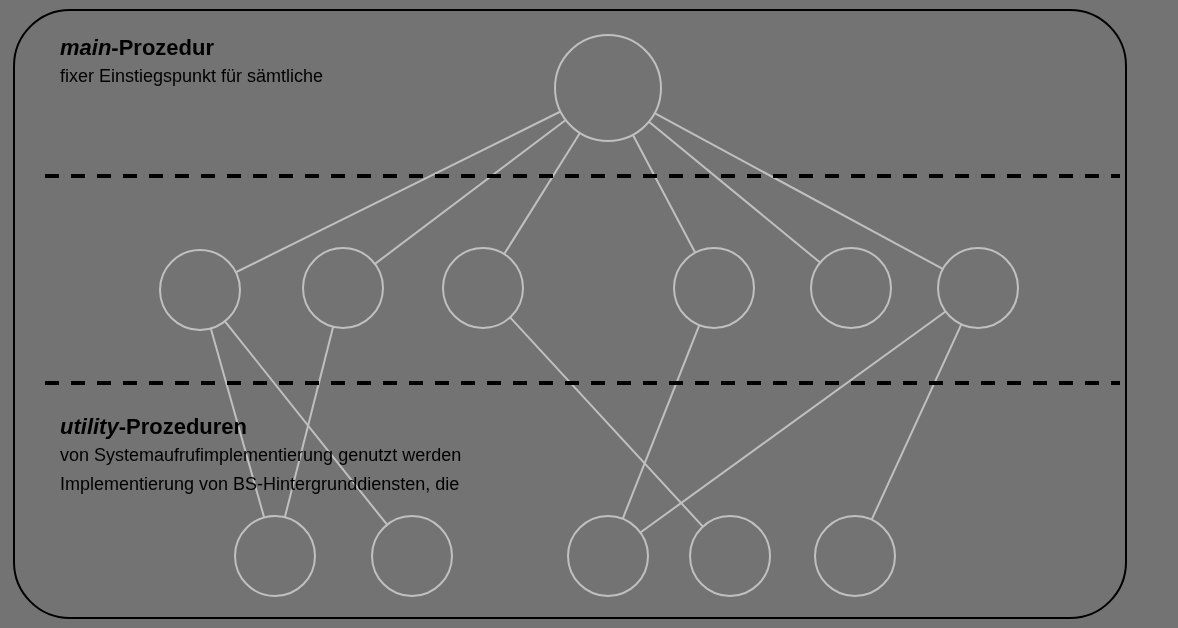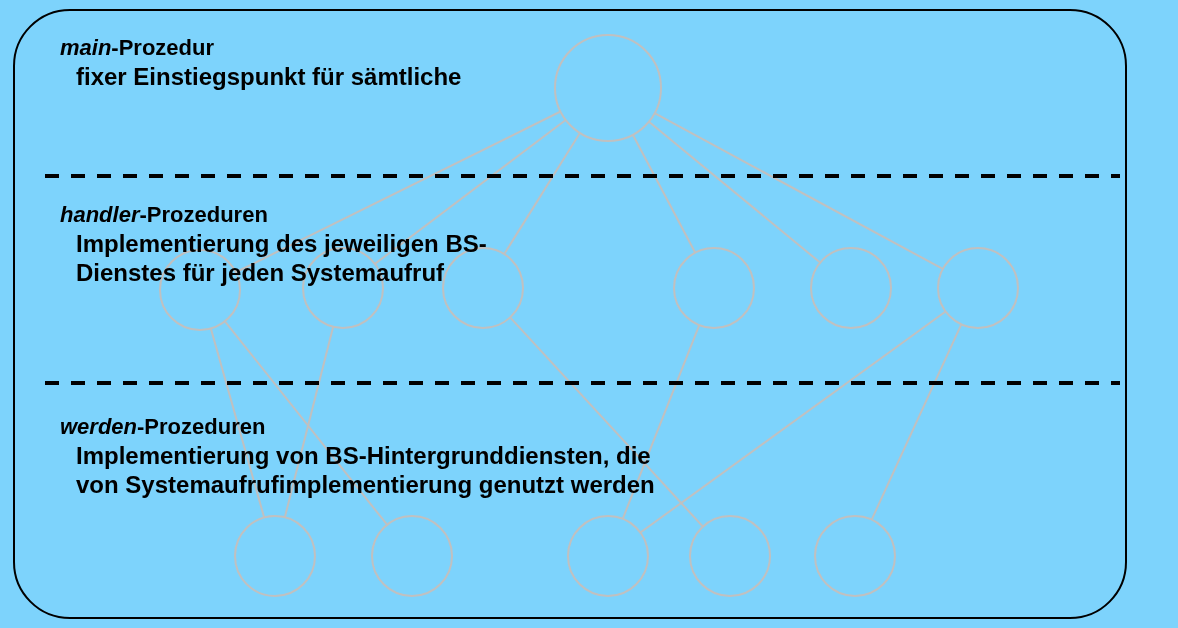--- a/index.html
+++ b/index.html
@@ -7,21 +7,21 @@
     padding: 0;
     background: #ffffff;
   }
   body {
     font-family: "Liberation Sans", sans-serif;
   }
   #stage {
     position: relative;
     width: 1178px;
     height: 628px;
-    background: #7dd3fc;
+    background: #737373;
     overflow: hidden;
   }
   #diagram-svg {
     position: absolute;
     left: 0;
     top: 0;
     width: 1178px;
     height: 628px;
   }
   .layer-text {
@@ -31,25 +31,24 @@
   .layer-title {
     font-size: 22px;
     font-weight: bold;
     color: #000000;
     line-height: 28px;
   }
   .layer-title .kw {
     font-style: italic;
   }
   .layer-desc {
-    font-size: 24px;
-    font-weight: bold;
+    font-size: 18px;
+    font-weight: normal;
     color: #000000;
     line-height: 29px;
-    margin-left: 16px;
   }
   .desc-line { display: block; }
   #layer-main-text  { left: 60px; top: 34px; }
   #layer-handler-text { left: 60px; top: 201px; }
   #layer-utility-text { left: 60px; top: 413px; }
 </style>
 </head>
 <body>
 
 <div id="stage">
@@ -95,33 +94,24 @@
 
   <div class="layer-text" id="layer-main-text">
     <div class="layer-title">
       <span class="kw">main</span><span>-Prozedur</span>
     </div>
     <div class="layer-desc">
       <span class="desc-line">fixer Einstiegspunkt für sämtliche</span>
     </div>
   </div>
 
-  <div class="layer-text" id="layer-handler-text">
-    <div class="layer-title">
-      <span class="kw">handler</span><span>-Prozeduren</span>
-    </div>
-    <div class="layer-desc">
-      <span class="desc-line">Implementierung des jeweiligen BS-</span>
-      <span class="desc-line">Dienstes für jeden Systemaufruf</span>
-    </div>
-  </div>
 
   <div class="layer-text" id="layer-utility-text">
     <div class="layer-title">
-      <span class="kw">werden</span><span>-Prozeduren</span>
+      <span class="kw">utility</span><span>-Prozeduren</span>
     </div>
     <div class="layer-desc">
+      <span class="desc-line">von Systemaufrufimplementierung genutzt werden</span>
       <span class="desc-line">Implementierung von BS-Hintergrunddiensten, die</span>
-      <span class="desc-line">von Systemaufrufimplementierung genutzt werden</span>
     </div>
   </div>
 
 </div>
 
 </body></html>

